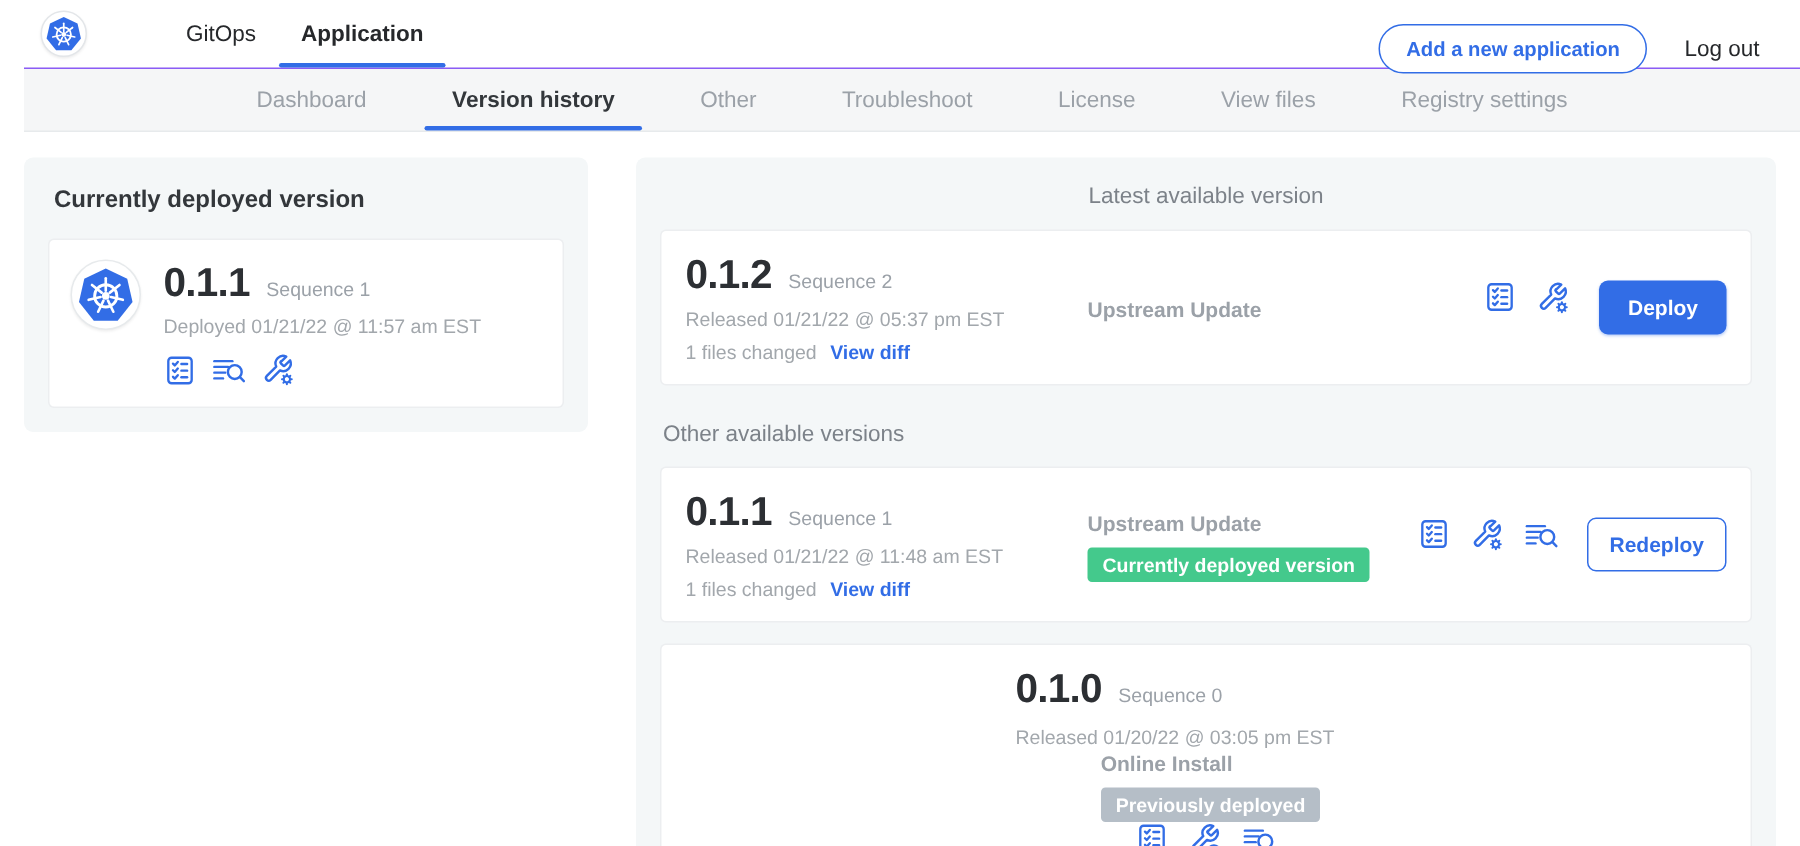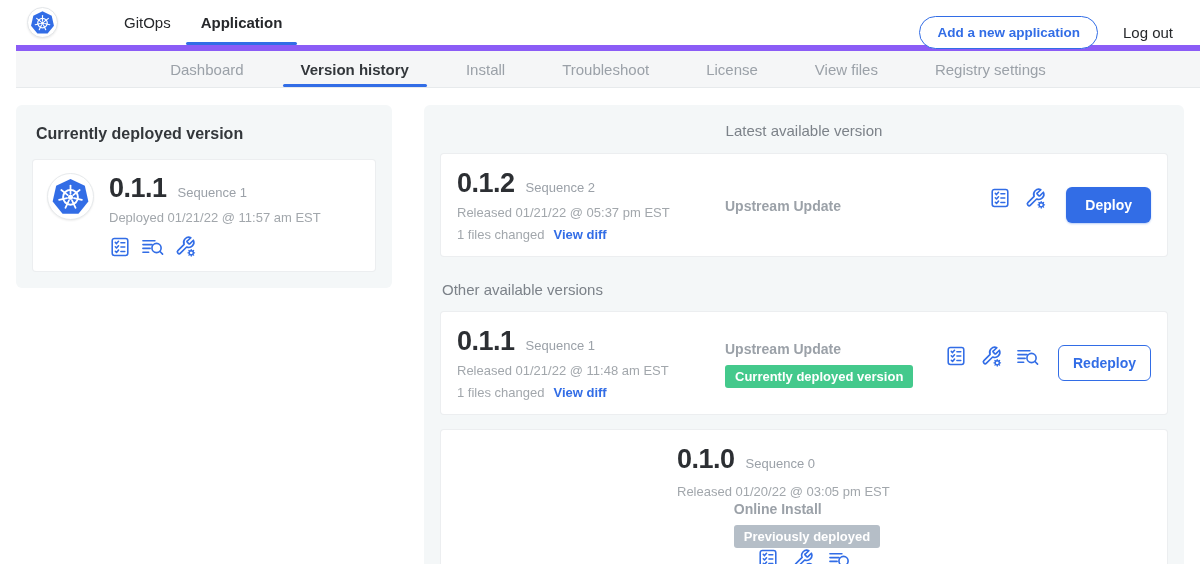--- a/index.html
+++ b/index.html
@@ -32,21 +32,21 @@
   .top-tab.active{font-weight:700;}
   .top-tab.active::after{content:"";position:absolute;left:0;right:0;bottom:0;height:3px;
     background:var(--accent);border-radius:2px;}
   .topnav-right{margin-left:auto;display:flex;align-items:center;gap:25px;margin-top:20px;}
   .btn-pill{border:1px solid var(--accent);color:var(--accent);background:#fff;border-radius:18px;
     font-size:13.5px;font-weight:700;padding:8px 17px;cursor:pointer;
     font-family:"Liberation Sans","DejaVu Sans",sans-serif;}
   .logout{font-size:15px;color:#26282b;cursor:pointer;}
 
   
-  .subnav{height:43px;background:var(--subnav-bg);border-top:6px solid #8b5cf6;
+  .subnav{height:43px;background:var(--subnav-bg);border-top:1px solid #8b5cf6;
     border-bottom:1px solid #e7eaec;display:flex;justify-content:center;gap:57px;margin-left:16px;}
   .sub-tab{position:relative;display:flex;align-items:center;font-size:15px;
     color:var(--gray-text);cursor:pointer;}
   .sub-tab.active{color:#33373b;font-weight:700;}
   .sub-tab.active::after{content:"";position:absolute;left:-18px;right:-18px;bottom:0;height:3px;
     background:var(--accent);border-radius:2px;}
 
   
   .main{display:flex;align-items:flex-start;gap:32px;padding:17px 16px 0;}
 
@@ -211,21 +211,21 @@
 </header>
 
 <nav class="subnav">
   <div class="sub-tab">
       <span>Dashboard</span>
     </div>
   <div class="sub-tab active">
       <span>Version history</span>
     </div>
   <div class="sub-tab">
-      <span>Install</span>
+      <span>Other</span>
     </div>
   <div class="sub-tab">
       <span>Troubleshoot</span>
     </div>
   <div class="sub-tab">
       <span>License</span>
     </div>
   <div class="sub-tab">
       <span>View files</span>
     </div>

